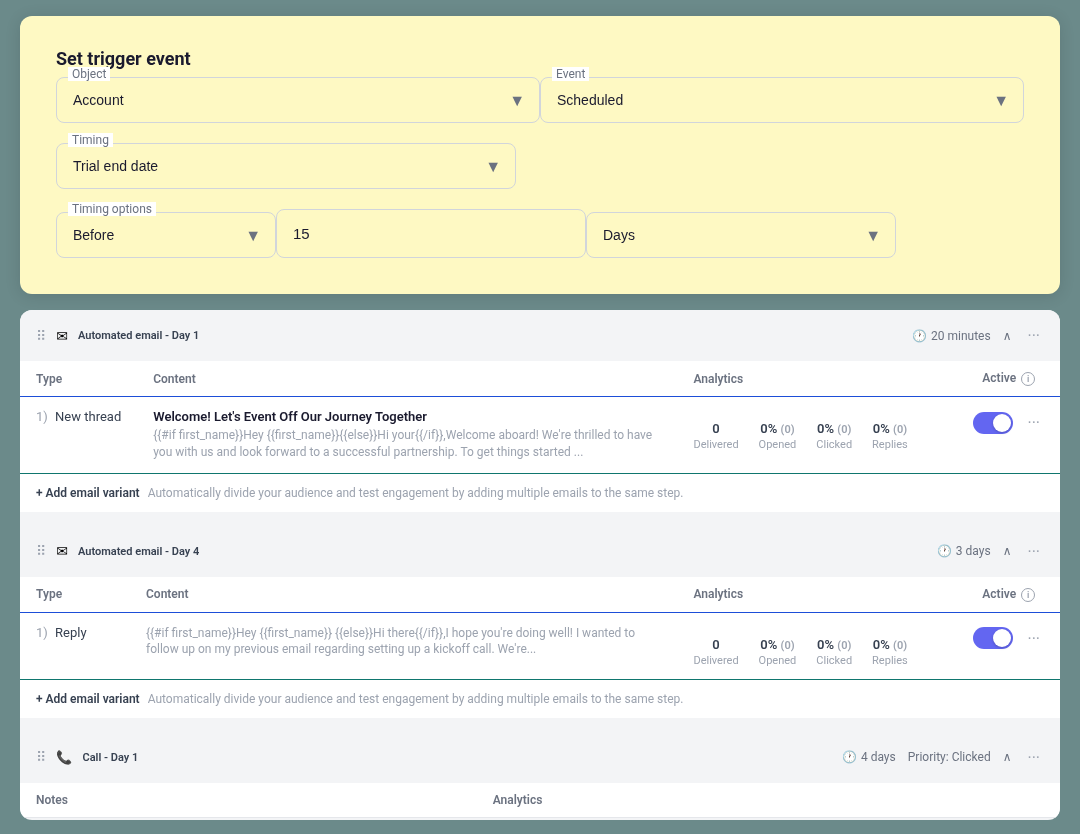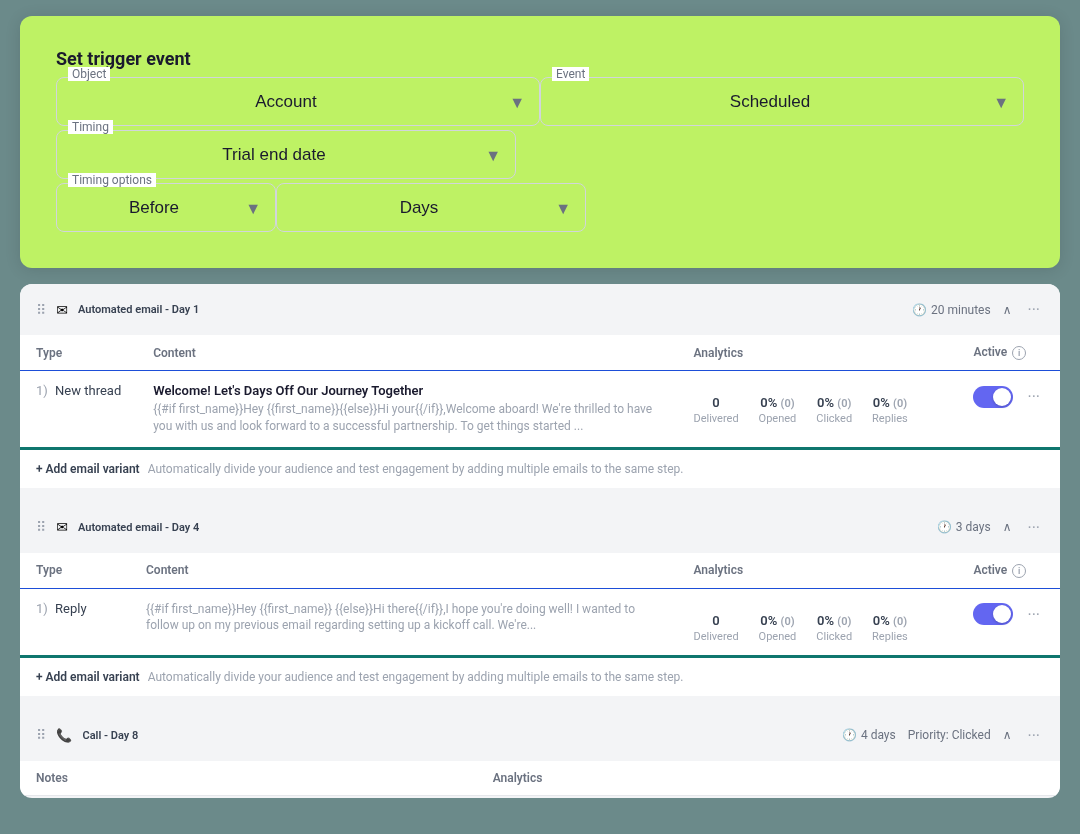--- a/index.html
+++ b/index.html
@@ -15,21 +15,21 @@
 
     .main-container {
       width: 1040px;
       display: flex;
       flex-direction: column;
       gap: 0;
     }
 
     
     .trigger-card {
-      background: #bef264;
+      background: #fef9c3;
       border-radius: 12px;
       padding: 32px 36px 36px;
       box-shadow: 0 2px 16px rgba(0,0,0,0.12);
       margin-bottom: 16px;
     }
 
     .trigger-title {
       font-size: 18px;
       font-weight: 700;
       color: #1a1a2e;
@@ -37,21 +37,21 @@
     }
 
     .trigger-subtitle {
       font-size: 14px;
       color: #6b7280;
       margin-bottom: 28px;
     }
 
     .form-row {
       display: flex;
-      margin-bottom: 4px;
+      margin-bottom: 20px;
     }
 
     .form-group {
       flex: 1;
       position: relative;
     }
 
     .form-group label {
       position: absolute;
       top: -10px;
@@ -66,28 +66,27 @@
     .select-wrapper {
       position: relative;
       border: 1.5px solid #d1d5db;
       border-radius: 8px;
       overflow: hidden;
     }
 
     .select-wrapper select {
       width: 100%;
       padding: 14px 40px 14px 16px;
-      font-size: 17px;
+      font-size: 14px;
       color: #1a1a2e;
       border: none;
       outline: none;
       appearance: none;
       background: transparent;
       cursor: pointer;
-      text-align: center;
     }
 
     .select-arrow {
       position: absolute;
       right: 14px;
       top: 50%;
       transform: translateY(-50%);
       pointer-events: none;
       color: #6b7280;
     }
@@ -171,21 +170,21 @@
 
     .step-table th {
       padding: 10px 16px;
       font-size: 12px;
       font-weight: 600;
       color: #6b7280;
       text-align: left;
     }
 
     .step-table th.right {
-      text-align: left;
+      text-align: center;
     }
 
     .step-table td {
       padding: 12px 16px;
       font-size: 13px;
       color: #374151;
       vertical-align: top;
       border-bottom: 1px solid #f3f4f6;
     }
 
@@ -291,21 +290,21 @@
       font-size: 16px;
       padding: 4px;
     }
 
     .add-variant-row {
       display: flex;
       align-items: center;
       gap: 8px;
       padding: 12px 16px;
       background: #fff;
-      border-top: 3px solid #0f766e;
+      border-top: 1px solid #0f766e;
     }
 
     .add-variant-btn {
       display: flex;
       align-items: center;
       gap: 6px;
       font-size: 12px;
       font-weight: 600;
       color: #374151;
       cursor: pointer;
@@ -428,20 +427,23 @@
       <div class="form-group" style="max-width:220px;">
         <label>Timing options</label>
         <div class="select-wrapper">
           <select>
             <option>Before</option>
           </select>
           <span class="select-arrow">▼</span>
         </div>
       </div>
 
+      <div class="number-input-wrapper" style="max-width:310px;">
+        <input type="number" value="15" style="">
+      </div>
 
       <div class="form-group" style="max-width:310px;">
         <div class="select-wrapper">
           <select>
             <option>Days</option>
           </select>
           <span class="select-arrow">▼</span>
         </div>
       </div>
     </div>
@@ -478,21 +480,21 @@
             </th>
           </tr>
         </thead>
         <tbody>
           <tr>
             <td class="type-cell">
               <span class="type-num">1)</span>
               <span>New thread</span>
             </td>
             <td class="content-cell">
-              <div class="email-subject">Welcome! Let's Days Off Our Journey Together</div>
+              <div class="email-subject">Welcome! Let's Event Off Our Journey Together</div>
               <div class="email-preview">{{#if first_name}}Hey {{first_name}}{{else}}Hi your{{/if}},Welcome aboard! We're thrilled to have you with us and look forward to a successful partnership. To get things started ...</div>
             </td>
             <td>
               <div class="analytics-cell">
                 <div class="analytics-item">
                   <span class="analytics-value">0</span>
                   <span class="analytics-label">Delivered</span>
                 </div>
                 <div class="analytics-item">
                   <span class="analytics-value">
@@ -618,21 +620,21 @@
       </div>
     </div>
 
     <div class="step-divider"></div>
 
     <div class="step-section">
       <div class="step-header">
         <div class="step-header-left">
           <span class="drag-handle">⠿</span>
           <span class="phone-icon" style="font-size:13px;">📞</span>
-          <span class="step-title">Call - Day 8</span>
+          <span class="step-title">Call - Day 1</span>
         </div>
         <div class="step-header-right">
           <span class="step-time">
             <span class="clock-icon">🕐</span>
             <span>4 days</span>
           </span>
           <span>Priority: <span>Clicked</span></span>
           <span>∧</span>
           <span class="more-btn">···</span>
         </div>

